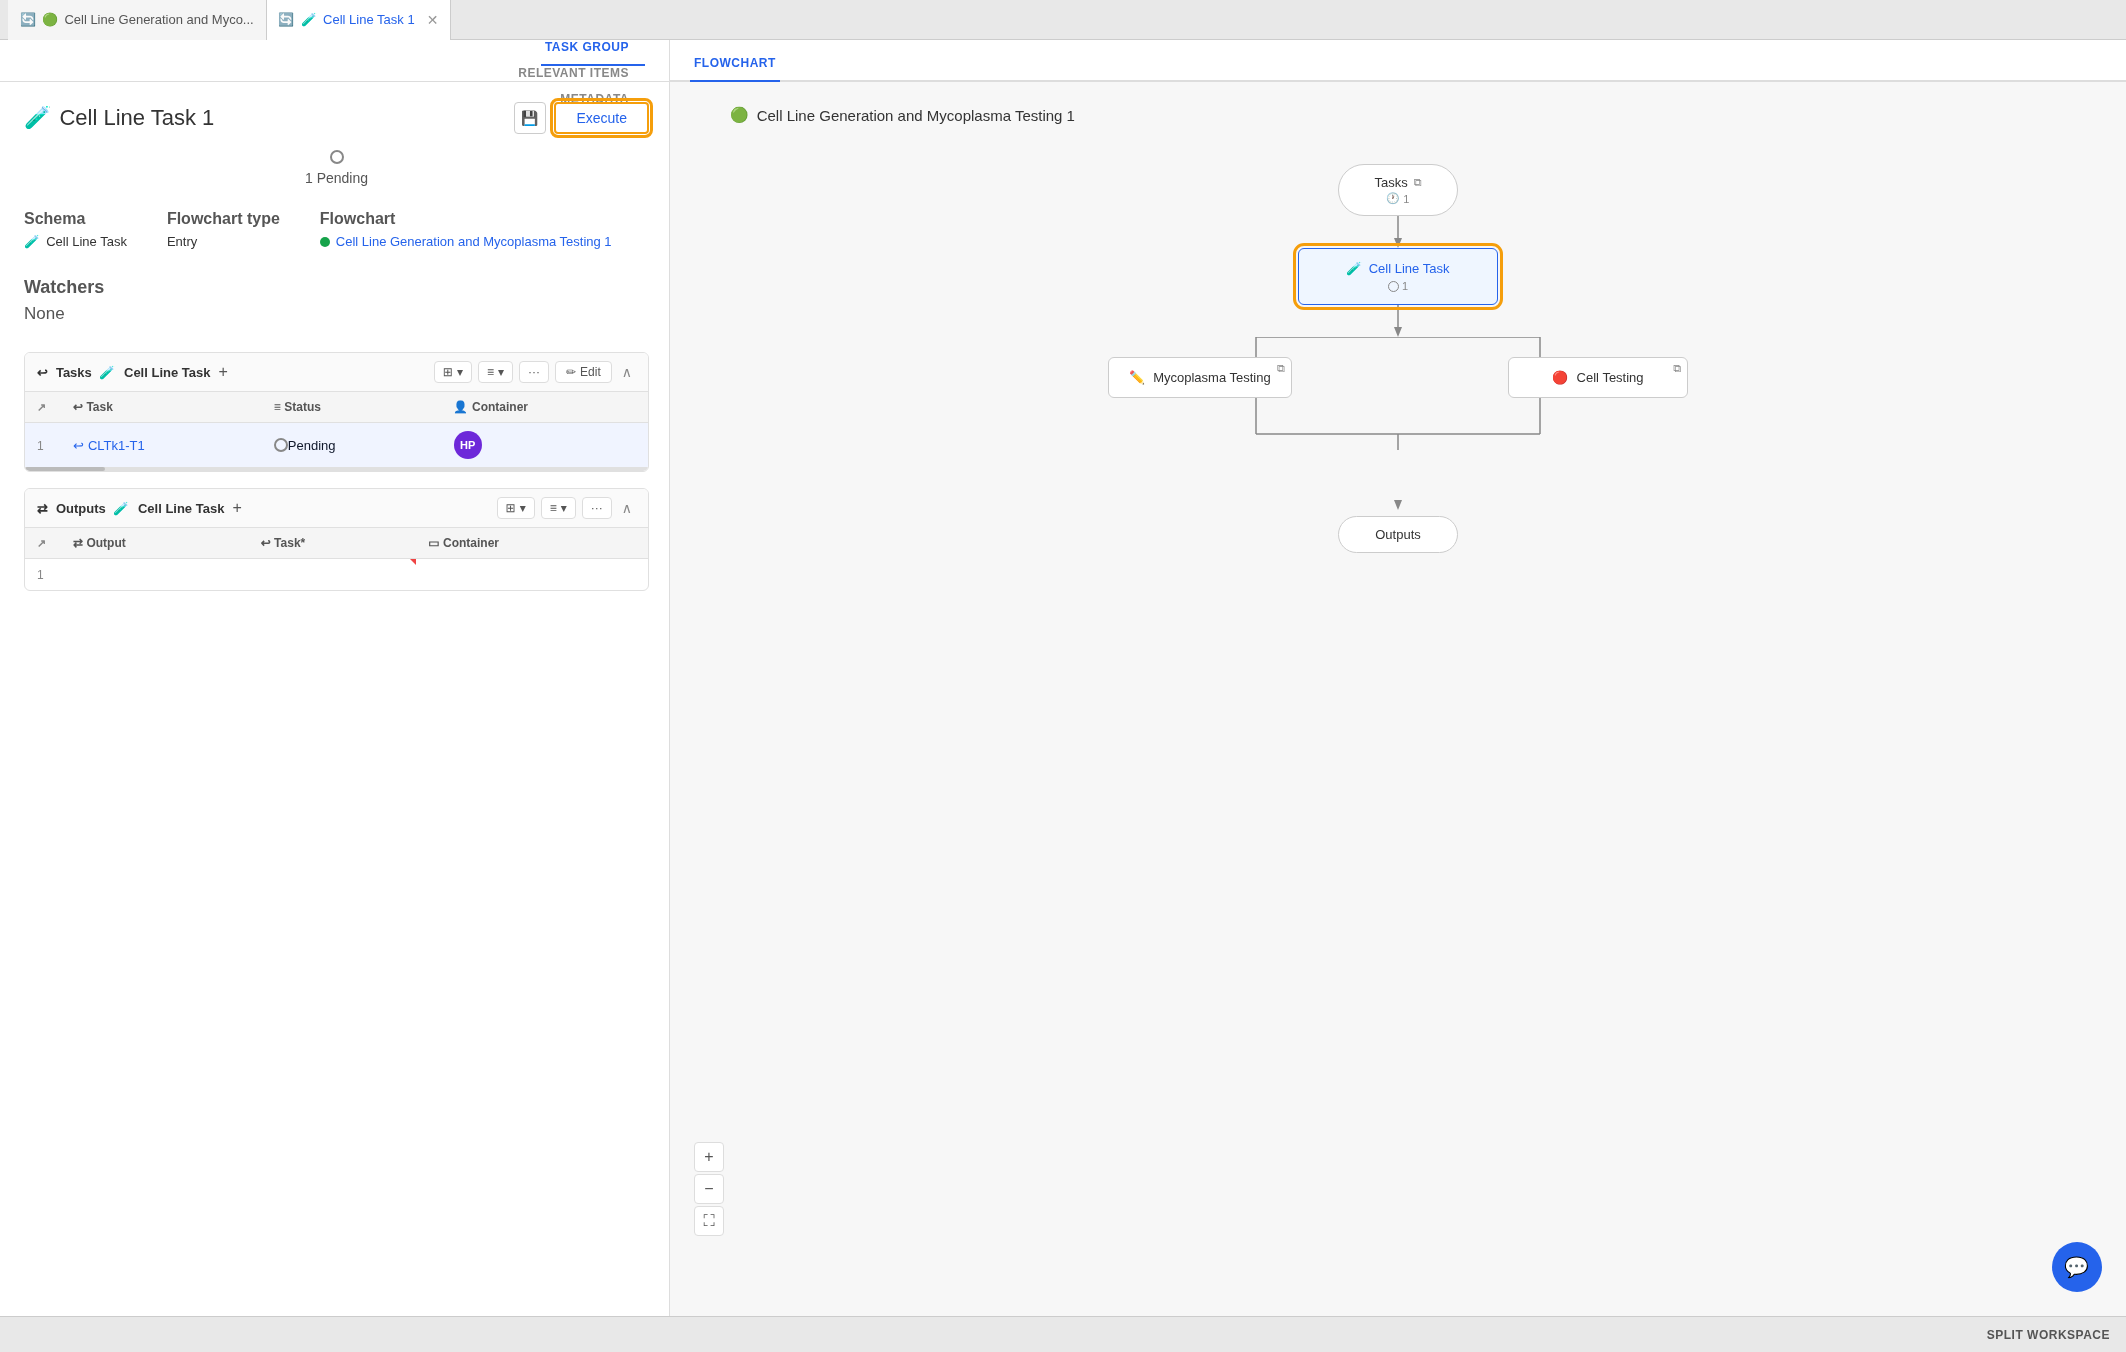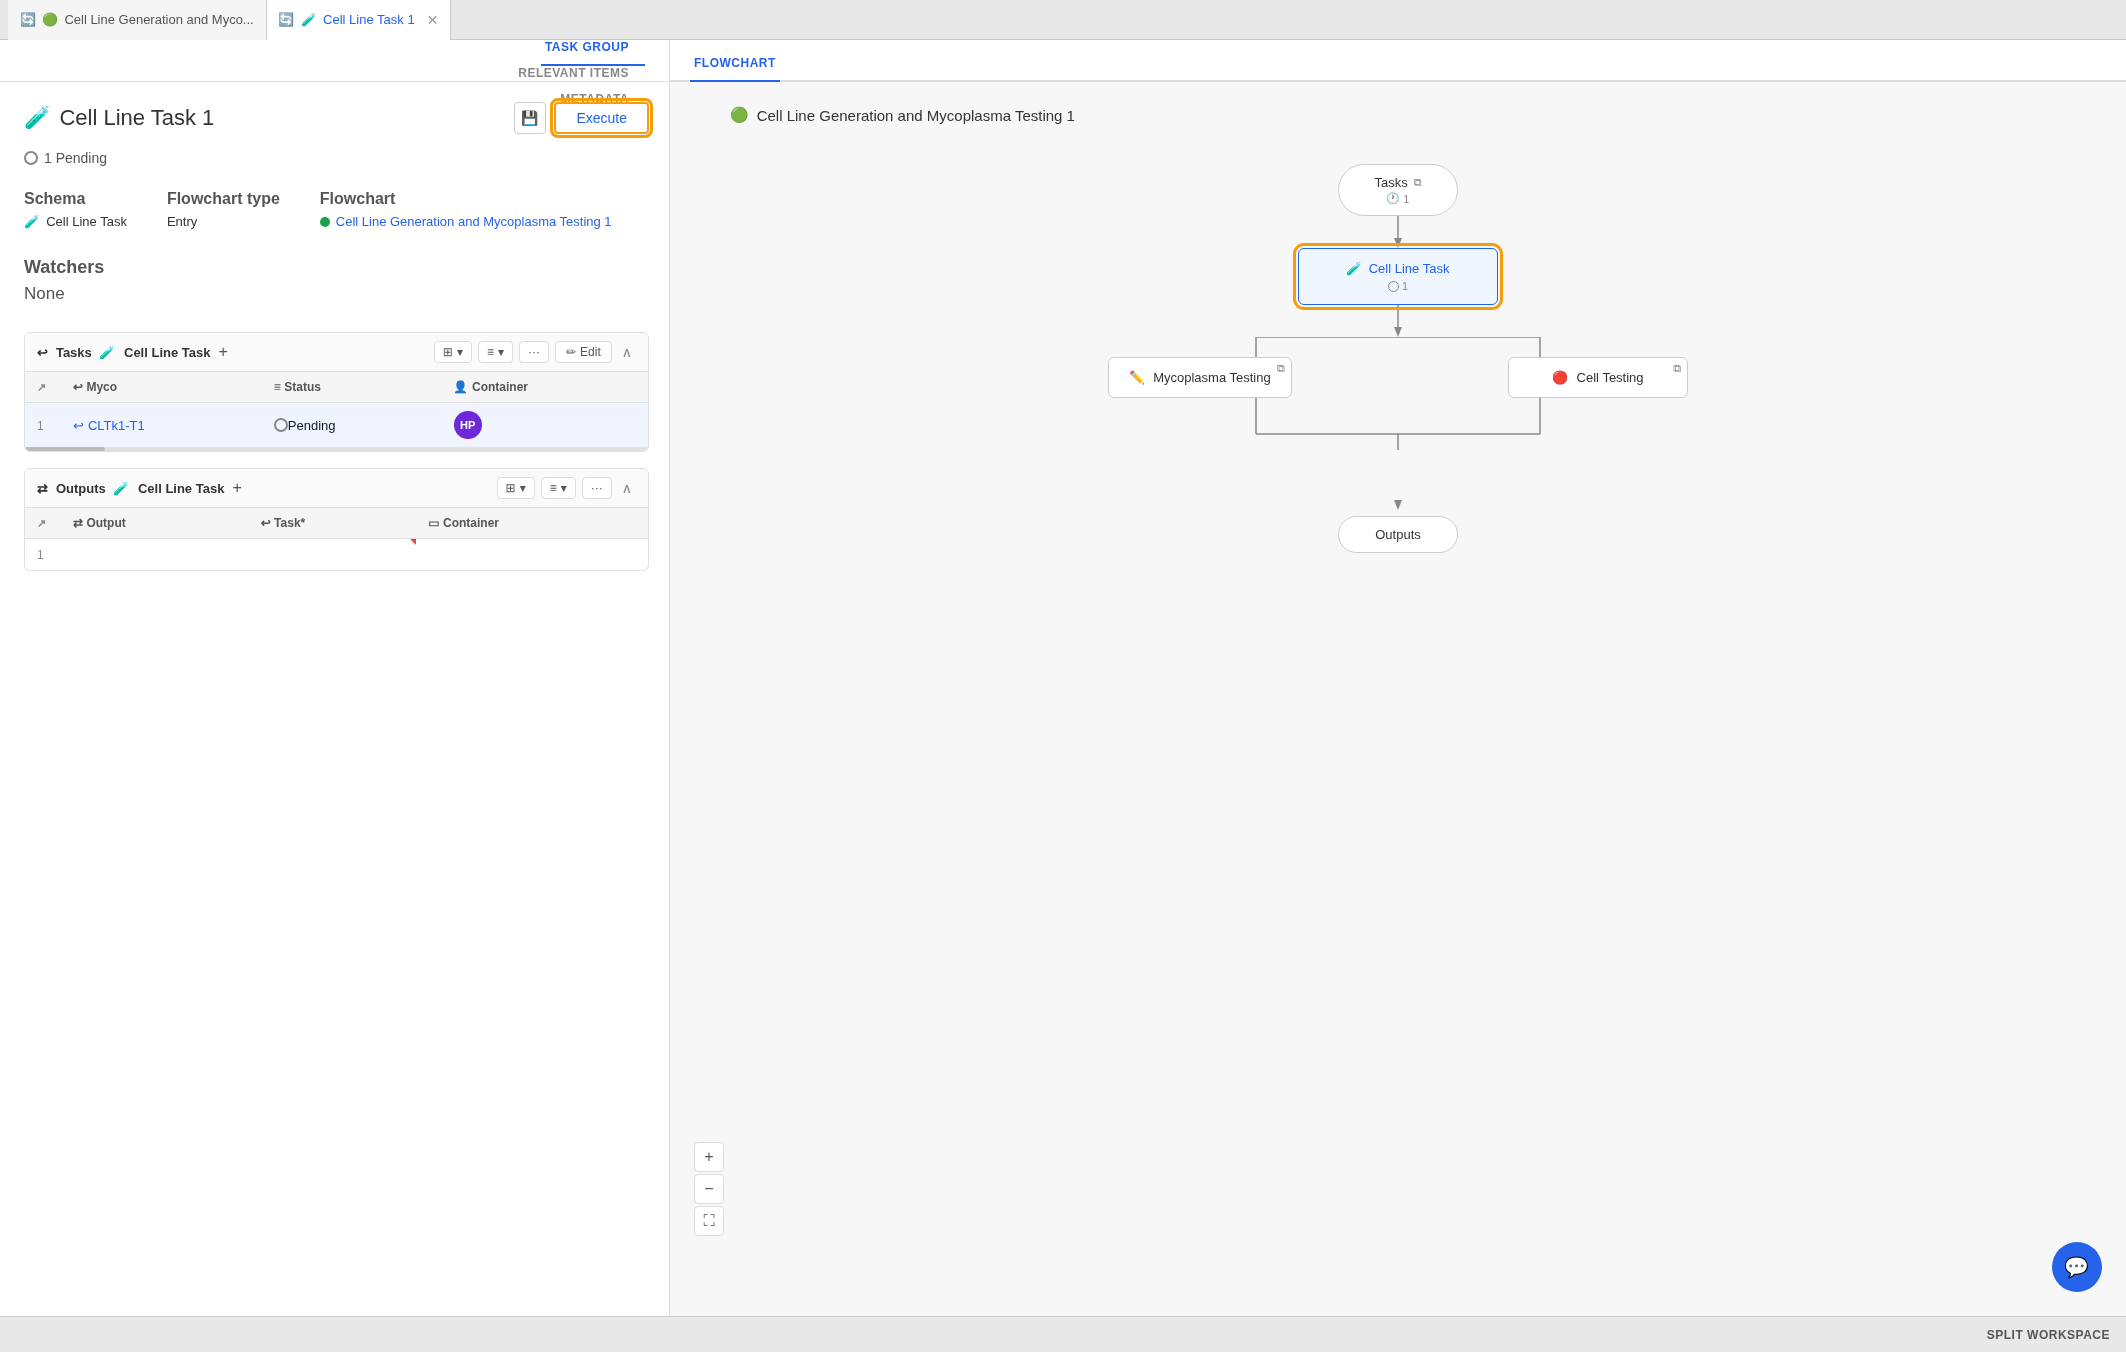--- a/index.html
+++ b/index.html
@@ -134,20 +134,21 @@
     }
 
     
     .status-row {
       display: flex;
       align-items: center;
       gap: 6px;
       margin-bottom: 24px;
       font-size: 14px;
       color: #555;
+      flex-direction: column;
     }
     .radio-icon {
       width: 14px;
       height: 14px;
       border-radius: 50%;
       border: 2px solid #888;
       display: inline-block;
     }
 
     
@@ -582,21 +583,21 @@
             </div>
             <div class="collapse-btn">∧</div>
           </div>
         </div>
         <table>
           <thead>
             <tr>
               <th style="width:36px"><span class="sort-icon">↗</span></th>
               <th>
                 <span>↩</span>
-                <span>Myco</span>
+                <span>Task</span>
               </th>
               <th>
                 <span>≡</span>
                 <span>Status</span>
               </th>
               <th>
                 <span>👤</span>
                 <span>Container</span>
               </th>
             </tr>

